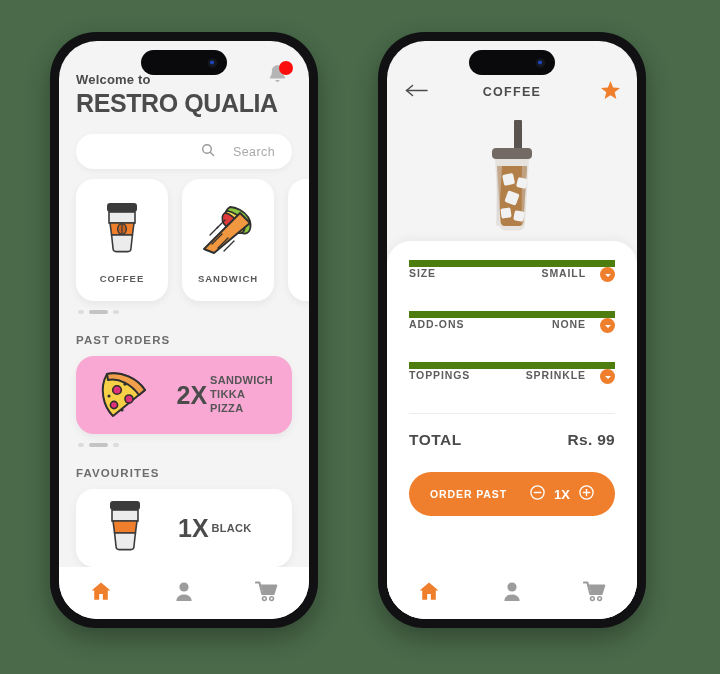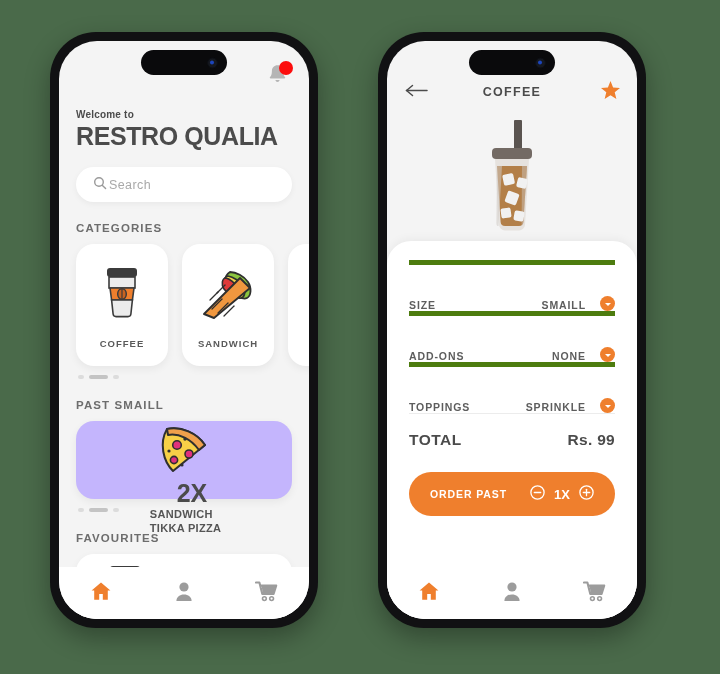--- a/index.html
+++ b/index.html
@@ -59,29 +59,30 @@
   .l-body { position: absolute; inset: 0; padding: 0 17px; }
 
   .bell-wrap { position: absolute; right: 18px; top: 22px; width: 24px; height: 26px; }
   .bell { position: absolute; left: 0; bottom: 0; }
   .bell-dot {
     position: absolute; right: -2px; top: -2px;
     width: 14px; height: 14px; border-radius: 50%;
     background: #fc0d0d;
   }
 
-  .welcome { margin-top: 68px; font-size: 10px; font-weight: 700; color: #4b4b4b; letter-spacing: .2px; }
+  .welcome { margin-top: 31px; font-size: 13px; font-weight: 700; color: #4b4b4b; letter-spacing: .2px; }
   .brand { margin-top: 2px; font-size: 25px; font-weight: 800; color: #4b4b4b; letter-spacing: -.4px; }
 
   .search {
     margin-top: 16px; height: 35px;
     background: #fff; border-radius: 19px;
-    display: flex; align-items: center; gap: 2px;
+    display: flex; align-items: center; gap: 18px;
     padding: 0 17px;
     box-shadow: 0 2px 6px rgba(0,0,0,.05);
+    justify-content: flex-end;
   }
   .search .ph { font-size: 12.5px; color: #a9a9a9; letter-spacing: .4px; }
 
   .sec-title {
     font-size: 11.5px; font-weight: 800; color: #6d6d6d;
     letter-spacing: 1.1px; margin-top: 20px;
   }
 
   .cat-row { display: flex; gap: 14px; margin-top: 10px; }
   .cat-card {
@@ -97,25 +98,24 @@
     font-size: 9.5px; font-weight: 800; color: #5a5a5a;
     letter-spacing: 1px; margin-top: 9px;
   }
 
   .dots { display: flex; align-items: center; gap: 5px; margin-top: 9px; padding-left: 2px; }
   .dots i { display: block; width: 6px; height: 4px; border-radius: 2px; background: #dcdcdc; }
   .dots i.on { width: 19px; background: #c4c4c4; }
 
   .order-card {
     margin-top: 10px; height: 78px;
-    background: #c4b5fd; border-radius: 18px;
+    background: #f9a8d4; border-radius: 18px;
     display: flex; align-items: center;
     padding: 0 12px;
     box-shadow: 0 3px 9px rgba(0,0,0,.06);
-    flex-direction: column;
   }
   .order-card .pizza { width: 74px; display:flex; align-items:center; justify-content:center; }
   .order-card .qty { font-size: 25px; font-weight: 800; color: #4b4b4b; margin-left: 16px; }
   .order-card .nm {
     font-size: 11px; font-weight: 800; color: #555;
     line-height: 1.25; letter-spacing: .3px; margin-left: 3px;
   }
 
   .fav-card {
     margin-top: 10px; height: 78px;
@@ -150,22 +150,22 @@
     border-radius: 24px 24px 0 0;
     padding: 0 22px;
     box-shadow: 0 -2px 10px rgba(0,0,0,.05);
   }
   .sheet h2 {
     text-align: center; font-size: 18px; font-weight: 800;
     color: #5a5a5a; letter-spacing: .6px; margin-top: 29px;
   }
   .opt-list { margin-top: 19px; }
   .opt {
-    display: flex; align-items: flex-end;
-    height: 51px; border-top: 5px solid #4d7c0f;
+    display: flex; align-items: flex-start;
+    height: 51px; border-top: 7px solid #4d7c0f;
   }
   .opt .k { font-size: 10.5px; font-weight: 800; color: #5d5d5d; letter-spacing: .9px; }
   .opt .v { margin-left: auto; font-size: 10.5px; font-weight: 800; color: #5d5d5d; letter-spacing: .9px; }
   .chev {
     width: 15px; height: 15px; border-radius: 50%;
     background: #ef7f2d; margin-left: 14px;
     display: flex; align-items: center; justify-content: center;
     cursor: pointer;
   }
   .chev:after {
@@ -231,21 +231,20 @@
         <div class="search">
           <span>
             <svg width="14" height="14" viewBox="0 0 14 14">
               <circle cx="6" cy="6" r="4.3" fill="none" stroke="#9a9a9a" stroke-width="1.4"></circle>
               <line x1="9.2" y1="9.2" x2="12.6" y2="12.6" stroke="#9a9a9a" stroke-width="1.4" stroke-linecap="round"></line>
             </svg>
           </span>
           <span class="ph">Search</span>
         </div>
 
-        <div class="sec-title">CATEGORIES</div>
 
         <div class="cat-row">
 
           <div class="cat-card">
             <span class="ico">
               <svg width="44" height="62" viewBox="0 0 44 62">
                 <rect x="7" y="4" width="30" height="9" rx="3" fill="#3b3b3b"></rect>
                 <rect x="9" y="13" width="26" height="11" fill="#ececec" stroke="#3b3b3b" stroke-width="1.6"></rect>
                 <path d="M10 24h24l-1.6 12H11.6z" fill="#ef7f2d" stroke="#3b3b3b" stroke-width="1.6"></path>
                 <path d="M11.6 36h20.8l-1.5 14a3 3 0 01-3 2.6H16.1a3 3 0 01-3-2.6z" fill="#ececec" stroke="#3b3b3b" stroke-width="1.6"></path>
@@ -280,21 +279,21 @@
             <span class="lbl"></span>
           </div>
         </div>
 
         <div class="dots">
           <i></i>
           <i class="on"></i>
           <i></i>
         </div>
 
-        <div class="sec-title">PAST SMAILL</div>
+        <div class="sec-title">PAST ORDERS</div>
 
         <div class="order-card">
           <span class="pizza">
             <svg width="62" height="58" viewBox="0 0 62 58">
               <path d="M14 8c14-3 30 4 38 16L20 50C10 40 6 22 14 8z" fill="#f7d047" stroke="#2f2f2f" stroke-width="2" stroke-linejoin="round"></path>
               <path d="M14 8c14-3 30 4 38 16l-6 5C38 18 26 12 15 14z" fill="#f0a04b" stroke="#2f2f2f" stroke-width="2" stroke-linejoin="round"></path>
               <circle cx="24" cy="24" r="4.3" fill="#e0317b" stroke="#2f2f2f" stroke-width="1.6"></circle>
               <circle cx="36" cy="33" r="4" fill="#e0317b" stroke="#2f2f2f" stroke-width="1.6"></circle>
               <circle cx="21" cy="39" r="3.6" fill="#e0317b" stroke="#2f2f2f" stroke-width="1.6"></circle>
               <circle cx="32" cy="18" r="1.7" fill="#2f2f2f"></circle>

